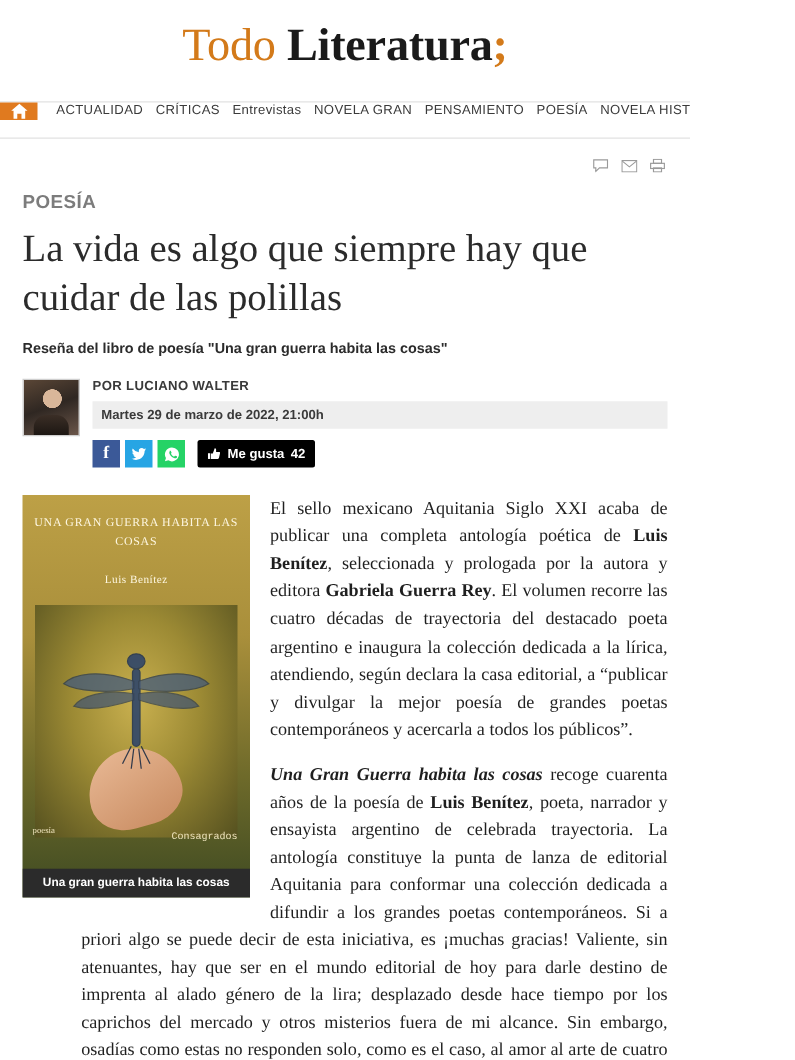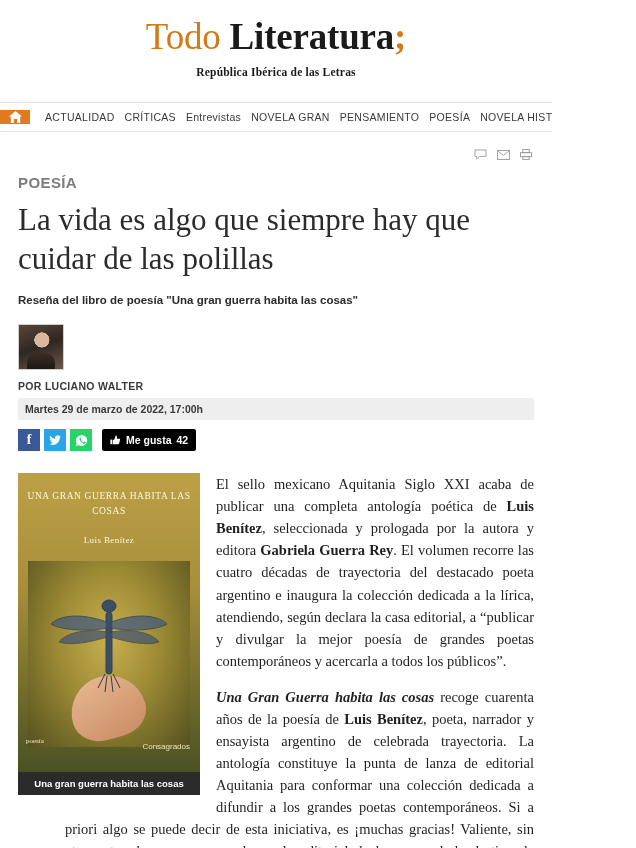--- a/index.html
+++ b/index.html
@@ -31,21 +31,21 @@
     margin-top: 9px;
     letter-spacing: 0.2px;
   }
 
   
   .navbar {
     border-top: 1px solid #e2e2e2;
     border-bottom: 1px solid #e2e2e2;
     height: 30px;
     display: flex;
-    align-items: center;
+    align-items: flex-start;
     margin-top: 14px;
   }
   .nav-home {
     width: 30px;
     background: #e07a1f;
     display: flex; align-items: center; justify-content: center;
     flex: 0 0 30px;
   }
   .nav-home svg { display: block; }
   .nav-items {
@@ -97,21 +97,20 @@
     font-size: 11.5px;
     font-weight: 700;
     color: #2b2b2b;
   }
 
   
   .byline-block {
     display: flex;
     margin-top: 18px;
     gap: 10px;
-    flex-direction: column;
   }
   .avatar {
     width: 46px; height: 46px;
     flex: 0 0 46px;
     background:
       radial-gradient(circle at 52% 34%, #d9b79a 0 20%, rgba(0,0,0,0) 21%),
       linear-gradient(160deg, #5a4636 0%, #2f2722 48%, #6b564a 100%);
     border: 1px solid #cfcfcf;
     position: relative;
     overflow: hidden;
@@ -217,21 +216,21 @@
     transform: translate(-50%, -50%);
   }
   .bc-spine-left {
     position: absolute; left: 8px; bottom: 50px;
     color: #efe4bd; font-size: 7px;
     font-family: "Liberation Serif", serif;
   }
   .bc-pub {
     position: absolute; right: 10px; bottom: 44px;
     color: #efe4bd; font-size: 8px; 
-    font-family: Liberation Sans, sans-serif;
+    font-family: Liberation Mono, monospace;
     line-height: 1.2;
   }
   .bc-caption {
     position: absolute; left: 0; right: 0; bottom: 0;
     background: #2b2b2b;
     color: #ffffff;
     font-size: 9.5px;
     font-weight: 700;
     text-align: center;
     padding: 6px 4px;
@@ -255,21 +254,20 @@
 </head>
 <body>
 
 <div class="page">
 
   <div class="masthead">
     <div class="logo">
       <span class="todo">Todo</span>
       <span class="lit">Literatura</span><span class="semi">;</span>
     </div>
-    <div class="tagline">República Ibérica de las Letras</div>
   </div>
 
   <div class="navbar">
     <div class="nav-home">
       <svg width="15" height="14" viewBox="0 0 16 15" aria-hidden="true">
         <path d="M8 1 L15 7 L13 7 L13 14 L9.8 14 L9.8 9.6 L6.2 9.6 L6.2 14 L3 14 L3 7 L1 7 Z" fill="#ffffff"></path>
       </svg>
     </div>
     <div class="nav-items">
       <span class="nav-item">ACTUALIDAD</span>
@@ -310,21 +308,21 @@
     <h1 class="headline">La vida es algo que siempre hay que cuidar de las polillas</h1>
     <div class="subhead">Reseña del libro de poesía "Una gran guerra habita las cosas"</div>
 
     <div class="byline-block">
       <div class="avatar"></div>
       <div class="byline-right">
         <div class="author-line">
           <span>POR</span>
           <span>LUCIANO WALTER</span>
         </div>
-        <div class="date-bar">Martes 29 de marzo de 2022, 17:00h</div>
+        <div class="date-bar">Martes 29 de marzo de 2022, 21:00h</div>
         <div class="share-row">
           <span class="sq fb">f</span>
           <span class="sq tw">
             <svg width="13" height="11" viewBox="0 0 14 12">
                 <path d="M13 1.6c-.5.23-1 .37-1.5.43.55-.33.95-.84 1.15-1.45-.52.3-1.08.52-1.68.64A2.63 2.63 0 0 0 6.5 3.6c0 .2.02.4.07.6A7.47 7.47 0 0 1 1.2.9a2.64 2.64 0 0 0 .8 3.5c-.42-.01-.82-.13-1.17-.32v.03c0 1.26.9 2.32 2.1 2.56-.38.1-.78.12-1.16.05a2.64 2.64 0 0 0 2.46 1.82A5.3 5.3 0 0 1 0 9.64 7.47 7.47 0 0 0 4.05 10.8c4.86 0 7.52-4 7.52-7.46v-.34c.52-.37.96-.84 1.3-1.38z" fill="#ffffff"></path>
               </svg>
           </span>
           <span class="sq wa">
             <svg width="13" height="13" viewBox="0 0 14 14">
                 <path d="M7 1a6 6 0 0 0-5.1 9.1L1 13l2.98-.86A6 6 0 1 0 7 1z" fill="#ffffff"></path>

